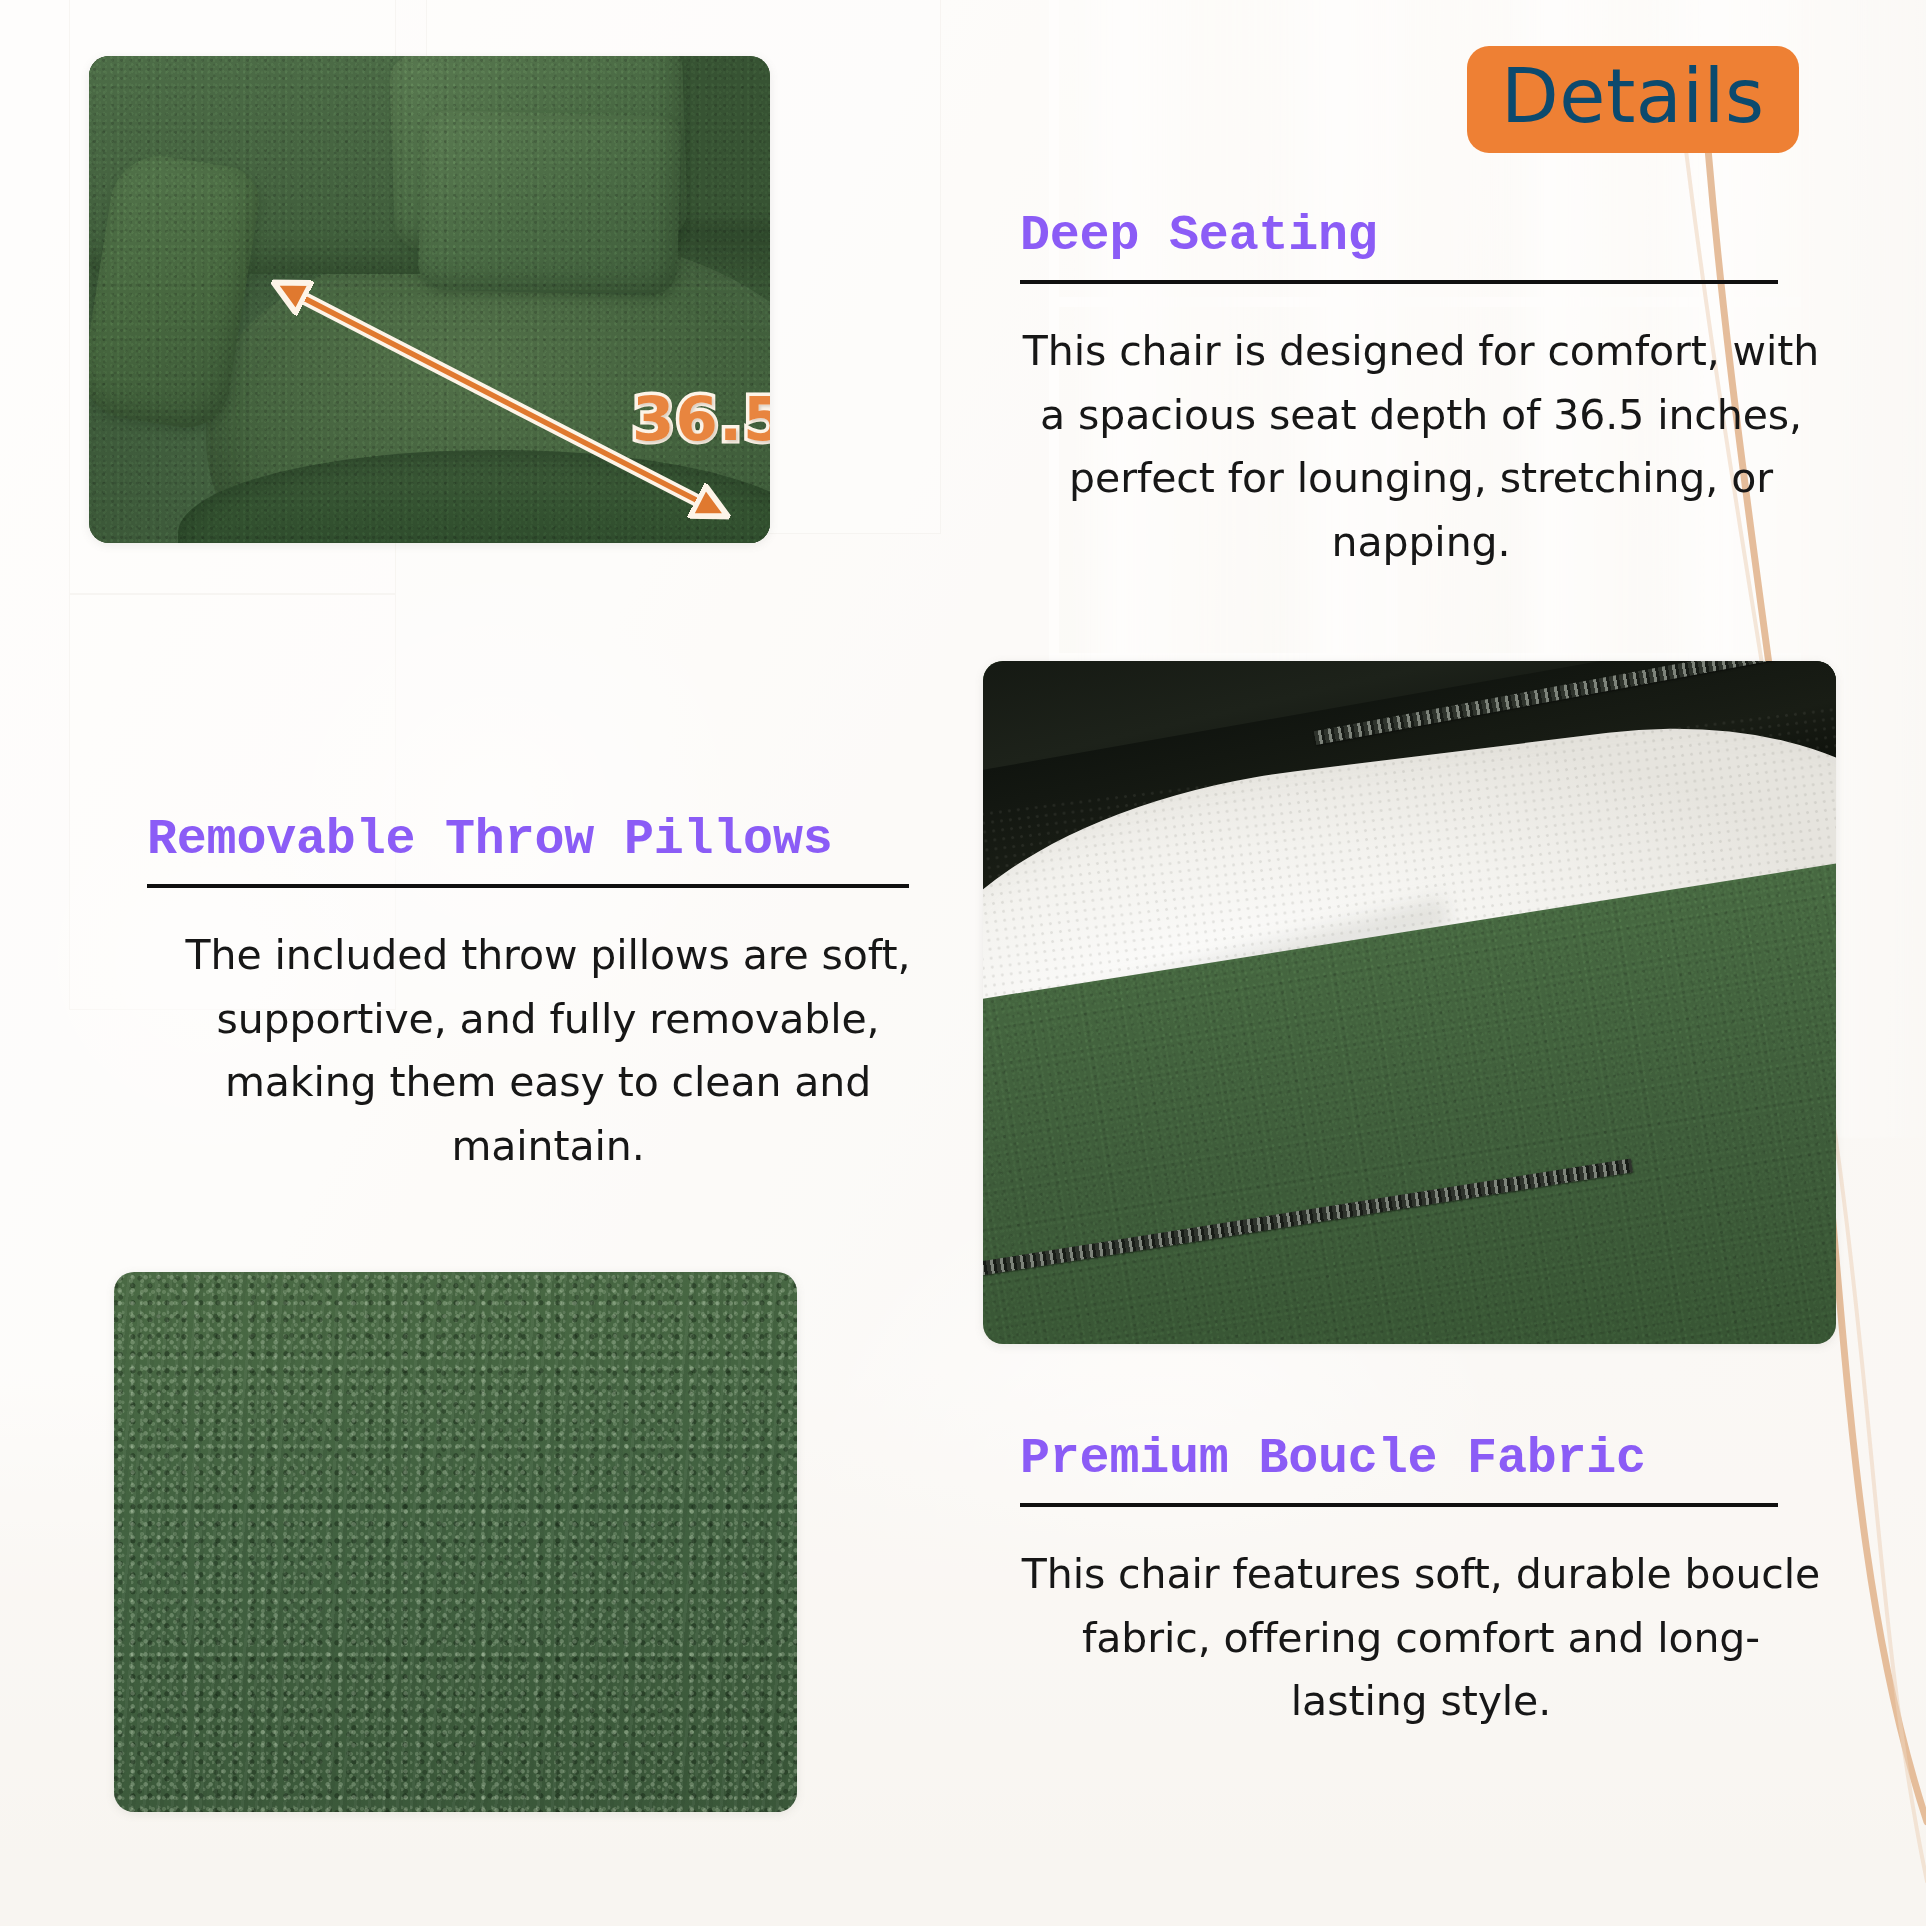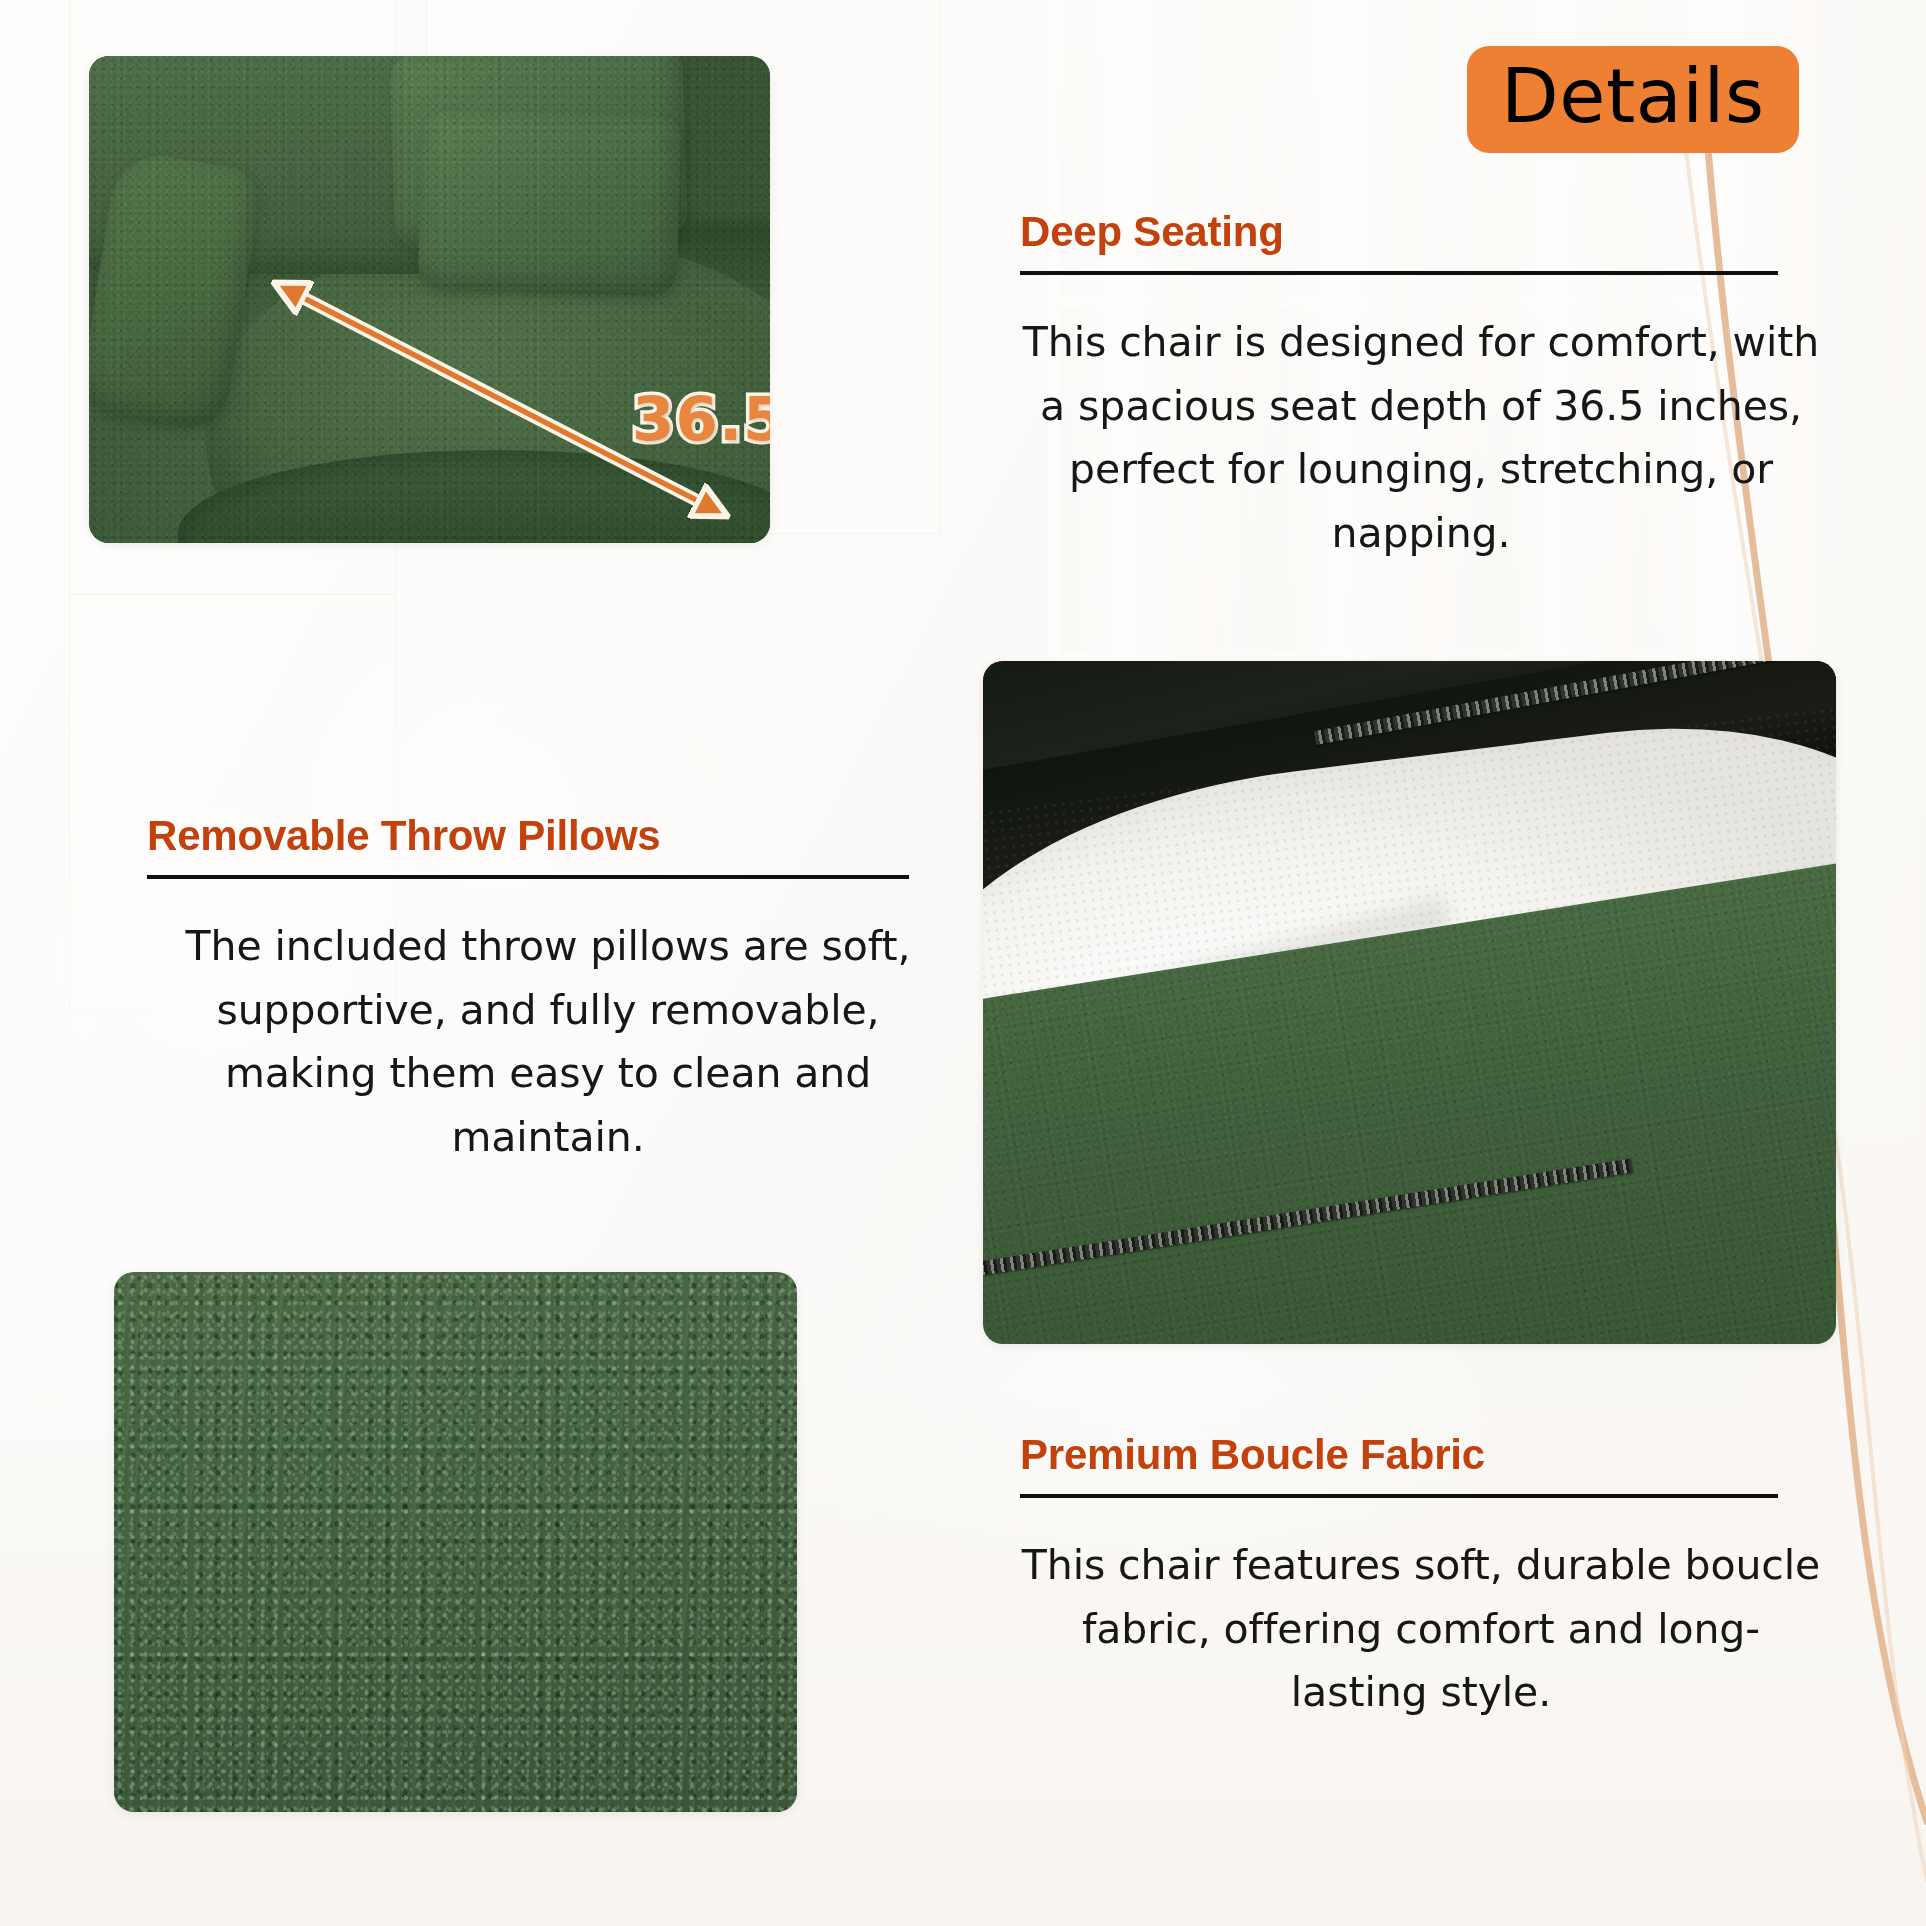--- a/index.html
+++ b/index.html
@@ -59,21 +59,21 @@
 
   
   .deco-arc { position:absolute; inset:0; pointer-events:none; }
 
   
   .details-badge {
     position:absolute; left:1467px; top:46px;
     padding:10px 34px 16px 34px;
     background:#ee8034;
     border-radius:22px;
-    color:#000000;
+    color:#0c4a6e;
     font-size:75px;
     font-weight:400;
     letter-spacing:0.5px;
     line-height:1.08;
     white-space:nowrap;
     font-family:"DejaVu Sans", sans-serif;
   }
 
   
   .panel {
@@ -231,25 +231,25 @@
   .swatch-streaks {
     position:absolute; inset:0;
     background:repeating-linear-gradient(96deg,
       rgba(255,255,255,.05) 0 3px, rgba(0,0,0,.05) 3px 7px, rgba(255,255,255,0) 7px 14px);
     opacity:.75;
   }
 
   
   .tblock { position:absolute; }
   .tblock h2 {
-    font-family:Liberation Sans, sans-serif;
+    font-family:Liberation Mono, monospace;
     font-weight:700;
-    font-size:42px;
+    font-size:50px;
     line-height:1.12;
-    color:#c2410c;
+    color:#8b5cf6;
     letter-spacing:-0.2px;
     white-space:nowrap;
   }
   .tblock .rule {
     height:4px; background:#101010; margin-top:16px;
   }
   .tblock p {
     margin-top:36px;
     font-family:"DejaVu Sans", sans-serif;
     font-size:41px;

